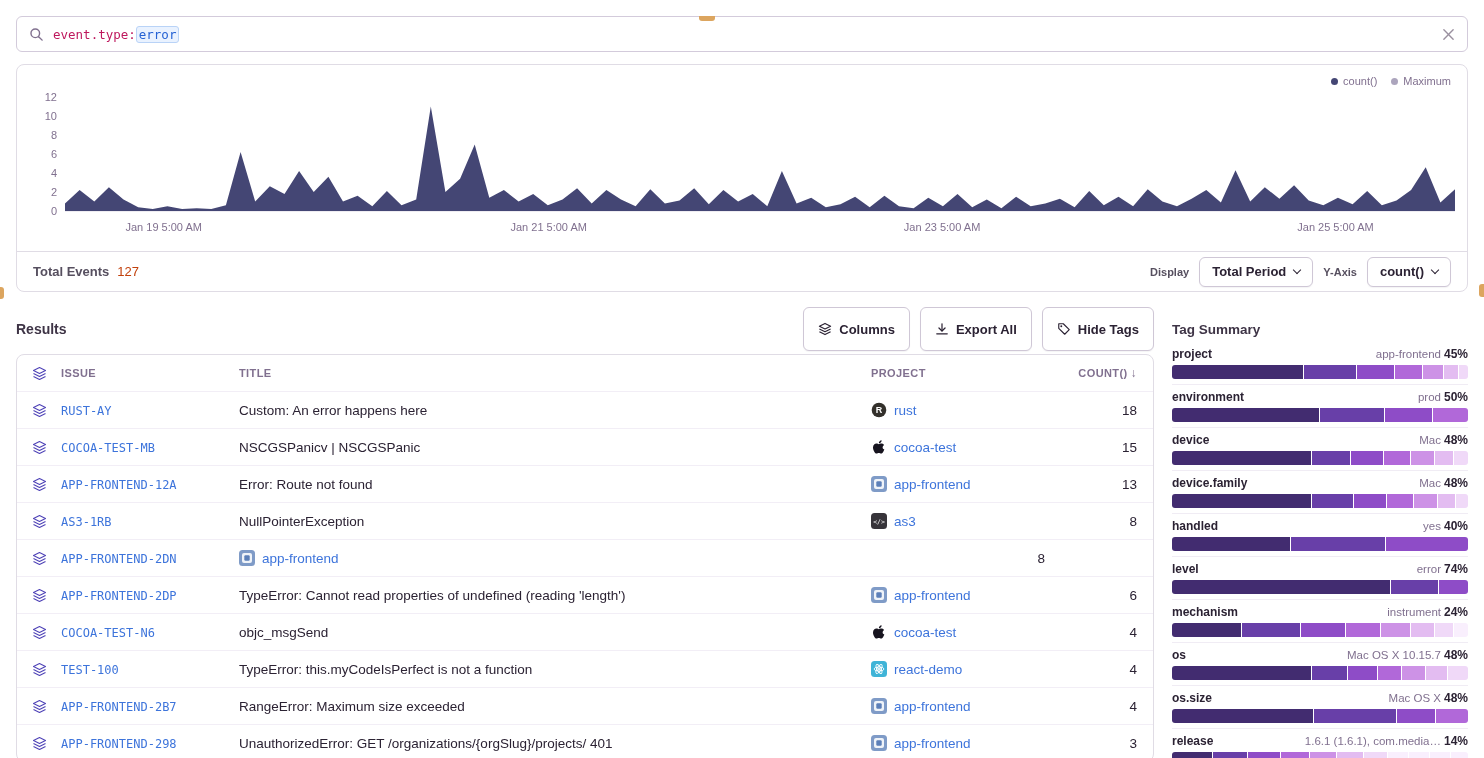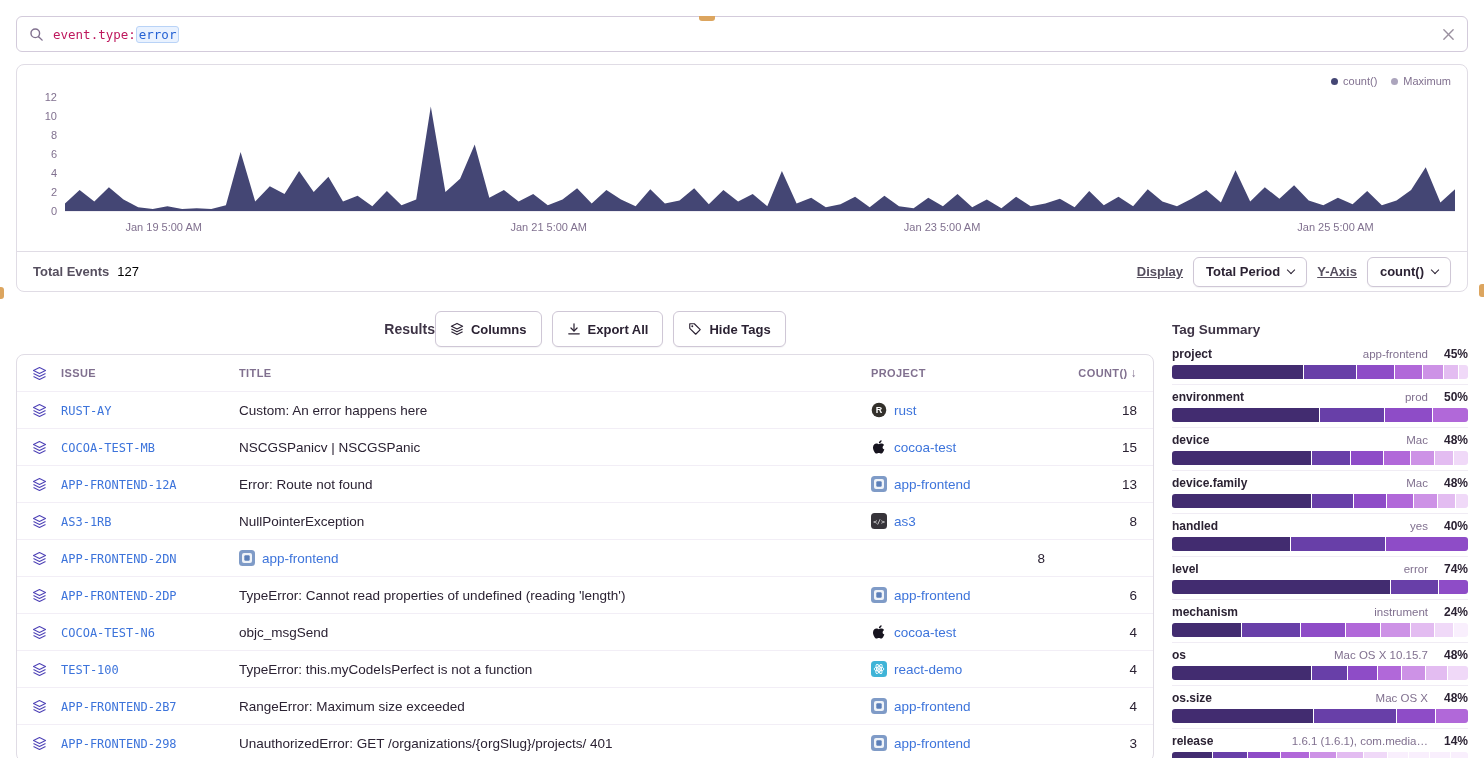--- a/index.html
+++ b/index.html
@@ -25,36 +25,36 @@
   .chart-panel { position:relative; margin:12px 16px 0; border:1px solid #e0dce5; border-radius:8px; background:#fff; }
   .legend { position:absolute; top:10px; right:16px; display:flex; gap:14px; align-items:center; }
   .litem { display:flex; align-items:center; gap:5px; font-size:11px; color:#80708f; cursor:pointer; }
   .ldot { width:7px; height:7px; border-radius:50%; }
   #chart-svg { display:block; width:100%; height:186px; }
   #chart-svg .tick { fill:#80708f; font-size:11px; font-family:"Liberation Sans",sans-serif; }
   .chart-footer { display:flex; justify-content:space-between; align-items:center;
     border-top:1px solid #e0dce5; padding:6px 16px; height:40px; }
   .total { font-size:13px; color:#564f5f; }
   .tlabel { font-weight:700; margin-right:8px; }
-  .tvalue { color:#000000; }
+  .tvalue { color:#c2410c; }
   .controls { display:flex; align-items:center; gap:10px; }
-  .ctl-label { font-size:13px; font-weight:700; color:#564f5f;text-decoration:underline; }
+  .ctl-label { font-size:11px; font-weight:700; color:#564f5f; }
   .select-btn { display:flex; align-items:center; gap:8px; height:30px; padding:0 12px;
     border:1px solid #cfc7d6; border-radius:6px; background:#fff; font-size:13px; font-weight:700;
     color:#2b2233; font-family:inherit; cursor:pointer; box-shadow:0 1px 1px rgba(43,34,51,.05); }
   .chev { width:6px; height:6px; border-right:1.6px solid #2b2233; border-bottom:1.6px solid #2b2233;
     transform:rotate(45deg); margin-top:-3px; }
 
   
   .content { display:flex; gap:18px; margin:20px 16px 0; align-items:flex-start; }
   .left { flex:1; min-width:0; }
-  .toolbar { display:flex; align-items:center; justify-content:center; height:34px; margin-bottom:8px; }
+  .toolbar { display:flex; align-items:center; justify-content:space-between; height:34px; margin-bottom:8px; }
   .results-title { font-size:14px; font-weight:700; color:#3e3446; }
   .btns { display:flex; gap:10px; }
-  .btn { display:flex; align-items:center; gap:7px; height:36px; padding:0 14px;
+  .btn { display:flex; align-items:center; gap:7px; height:44px; padding:0 14px;
     border:1px solid #cfc7d6; border-radius:6px; background:#fff; font-size:13px; font-weight:700;
     color:#2b2233; font-family:inherit; box-shadow:0 1px 1px rgba(43,34,51,.05); cursor:pointer; }
   .bicon svg { width:14px; height:14px; display:block; }
 
   
   .tbl { border:1px solid #e0dce5; border-radius:8px; overflow:hidden; background:#fff; }
   .tr { display:grid; grid-template-columns:44px 178px 1fr 190px 92px; align-items:center;
     min-height:37px; border-top:1px solid #f2eef6; }
   .tr.head { border-top:none; min-height:36px; }
   .th { font-size:11px; font-weight:700; letter-spacing:.4px; color:#80708f; text-transform:uppercase; }
@@ -71,21 +71,21 @@
   .sort { color:#80708f; font-size:12px; cursor:pointer; }
 
   
   .right { width:296px; flex:none; }
   .ts-title { height:34px; display:flex; align-items:center; font-size:13.5px; font-weight:700; color:#3e3446; }
   .tag-block { padding:5px 0; border-top:1px solid #f0ecf4; }
   .tag-block:first-child { border-top:none; padding-top:1px; }
   .tag-head { display:flex; justify-content:space-between; align-items:baseline; margin-bottom:4px; }
   .tag-name { font-weight:700; color:#2b2233; font-size:12px; }
   .tag-val { color:#80708f; font-size:11.5px; white-space:nowrap; overflow:hidden; text-overflow:ellipsis; max-width:200px; }
-  .tag-val b { color:#2b2233; font-size:12px; margin-left:16px; }
+  .tag-val b { color:#2b2233; font-size:12px; margin-left:3px; }
   .tag-bar { display:flex; gap:1px; height:14px; border-radius:3px; overflow:hidden; cursor:pointer; }
   .seg { height:100%; }
 
   
   .artifact { position:absolute; background:#dca55f; z-index:5; }
   #art-top { top:0; left:699px; width:16px; height:5px; border-radius:0 0 3px 3px; }
   #art-right { top:268px; right:0; width:5px; height:13px; border-radius:3px 0 0 3px; }
   #art-left { top:271px; left:0; width:4px; height:12px; border-radius:0 3px 3px 0; }
 </style>
 </head>

